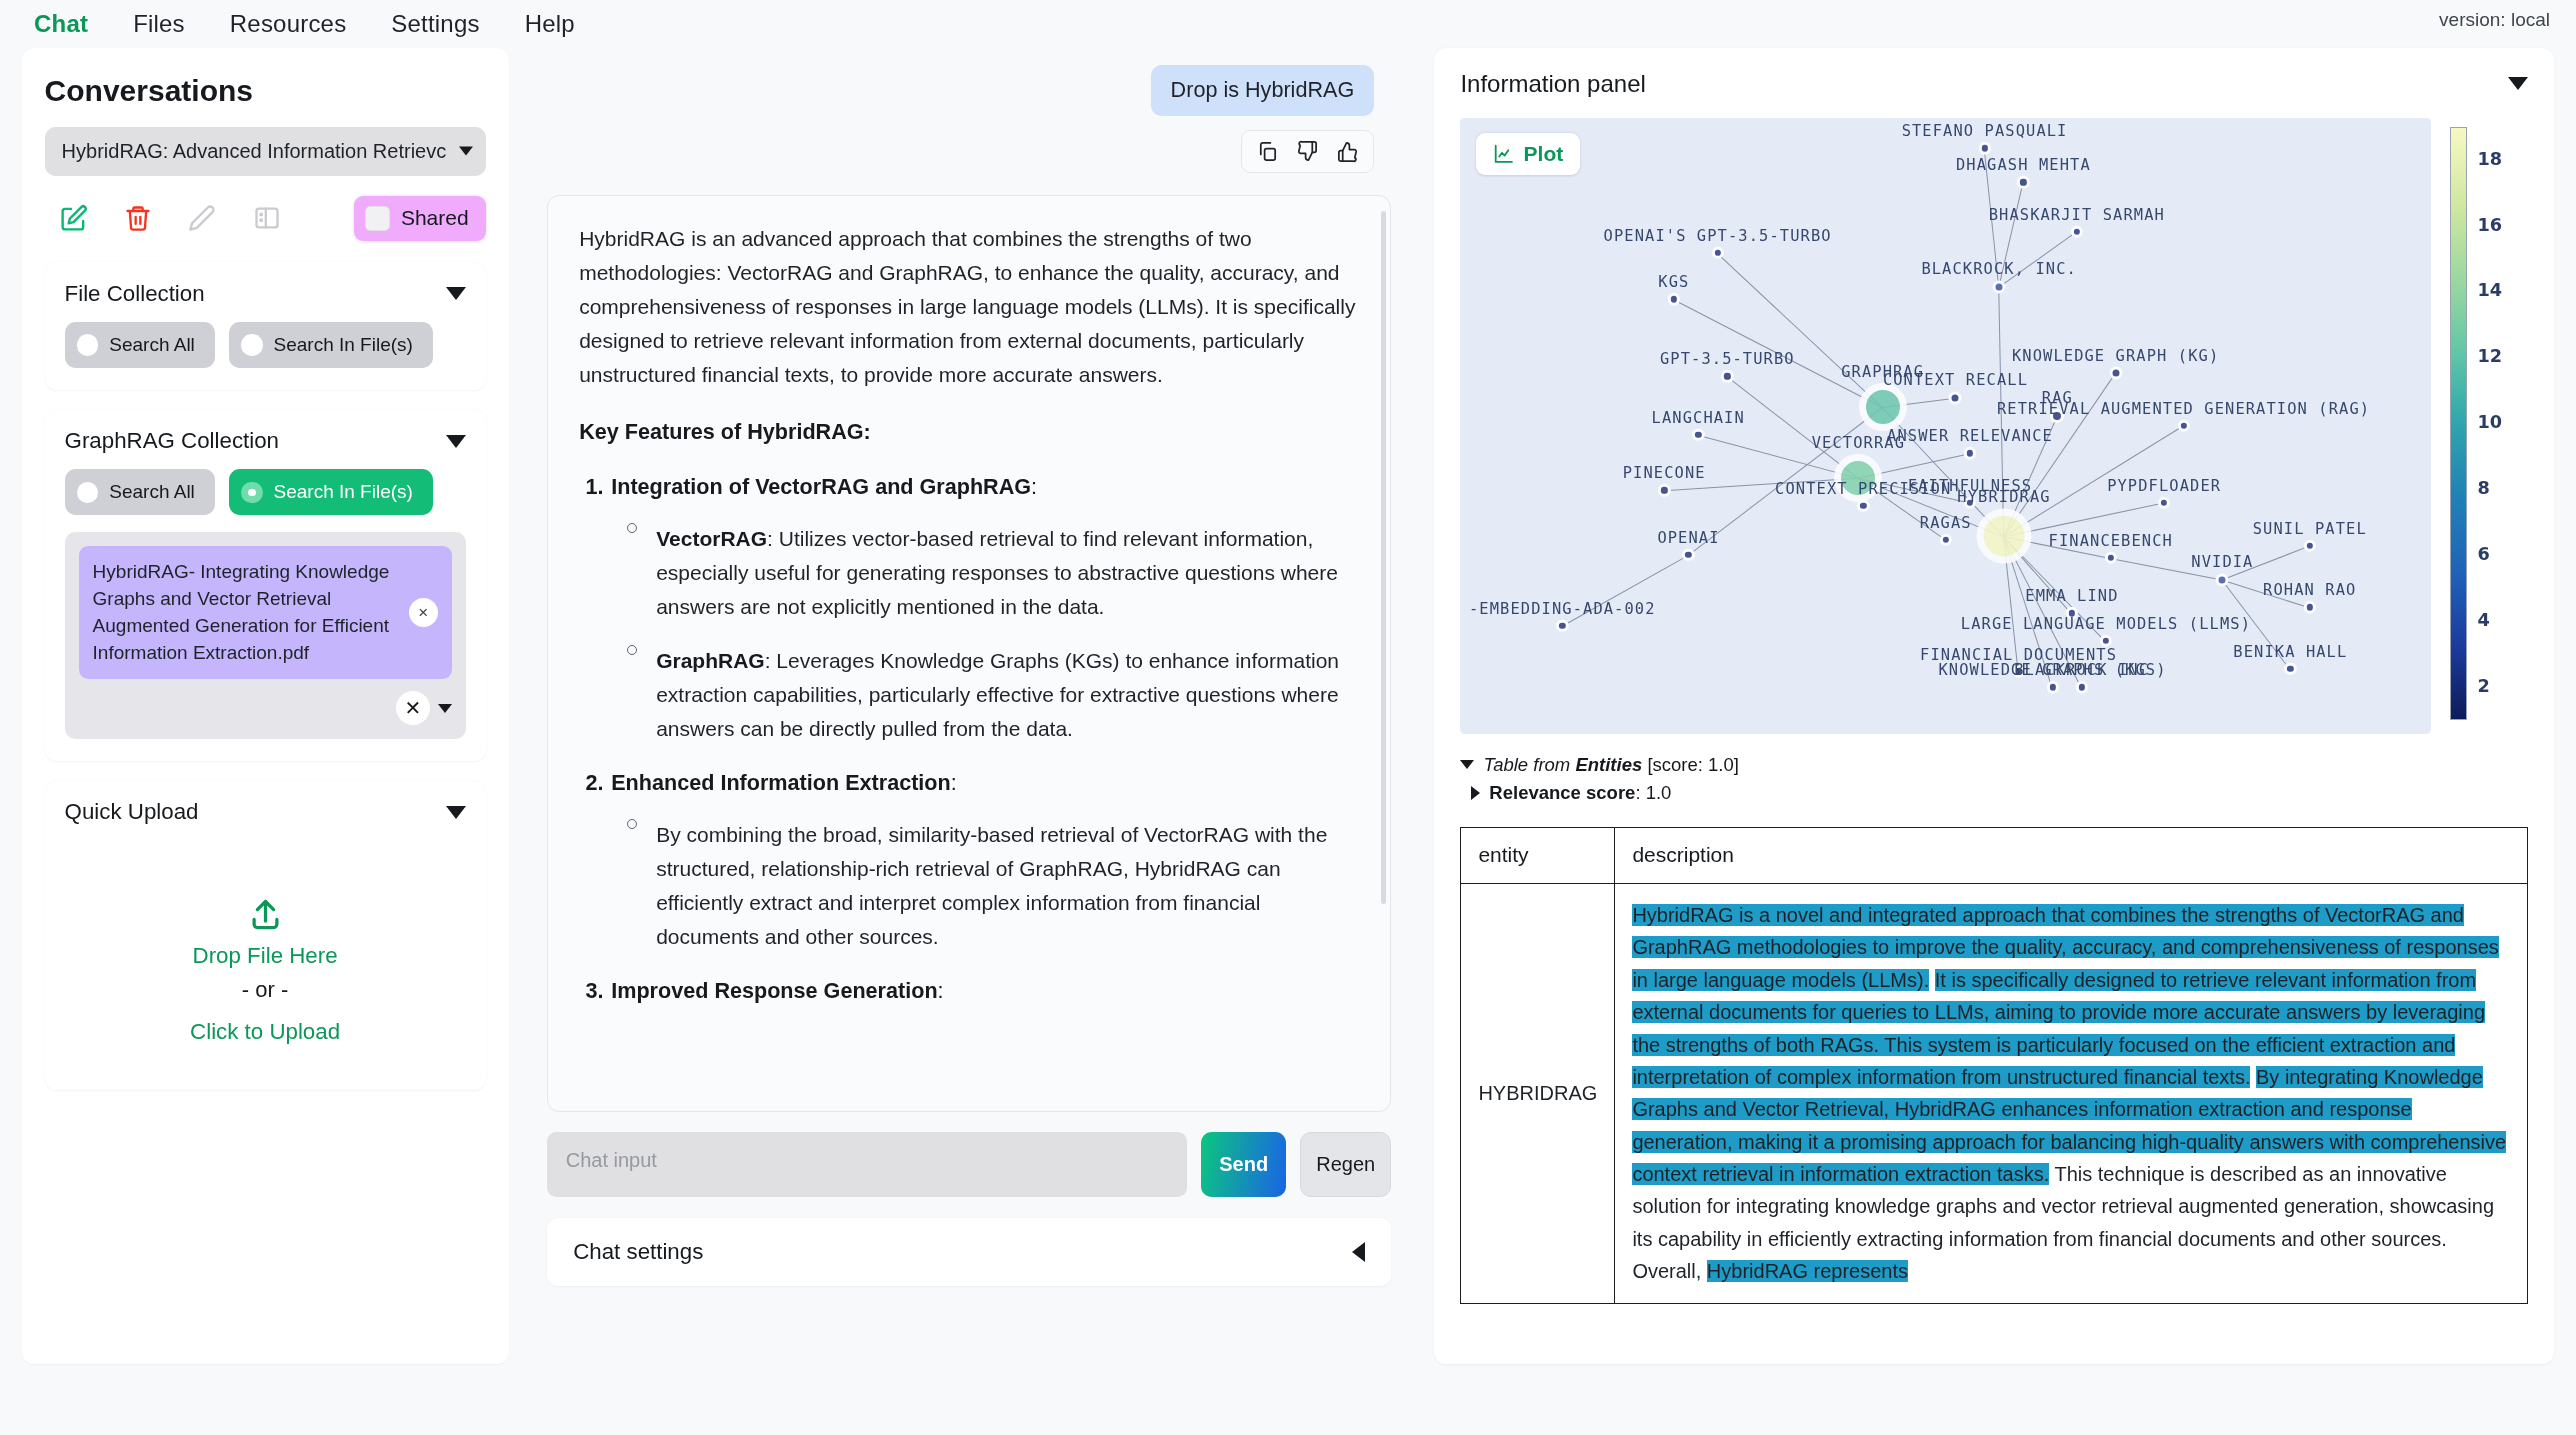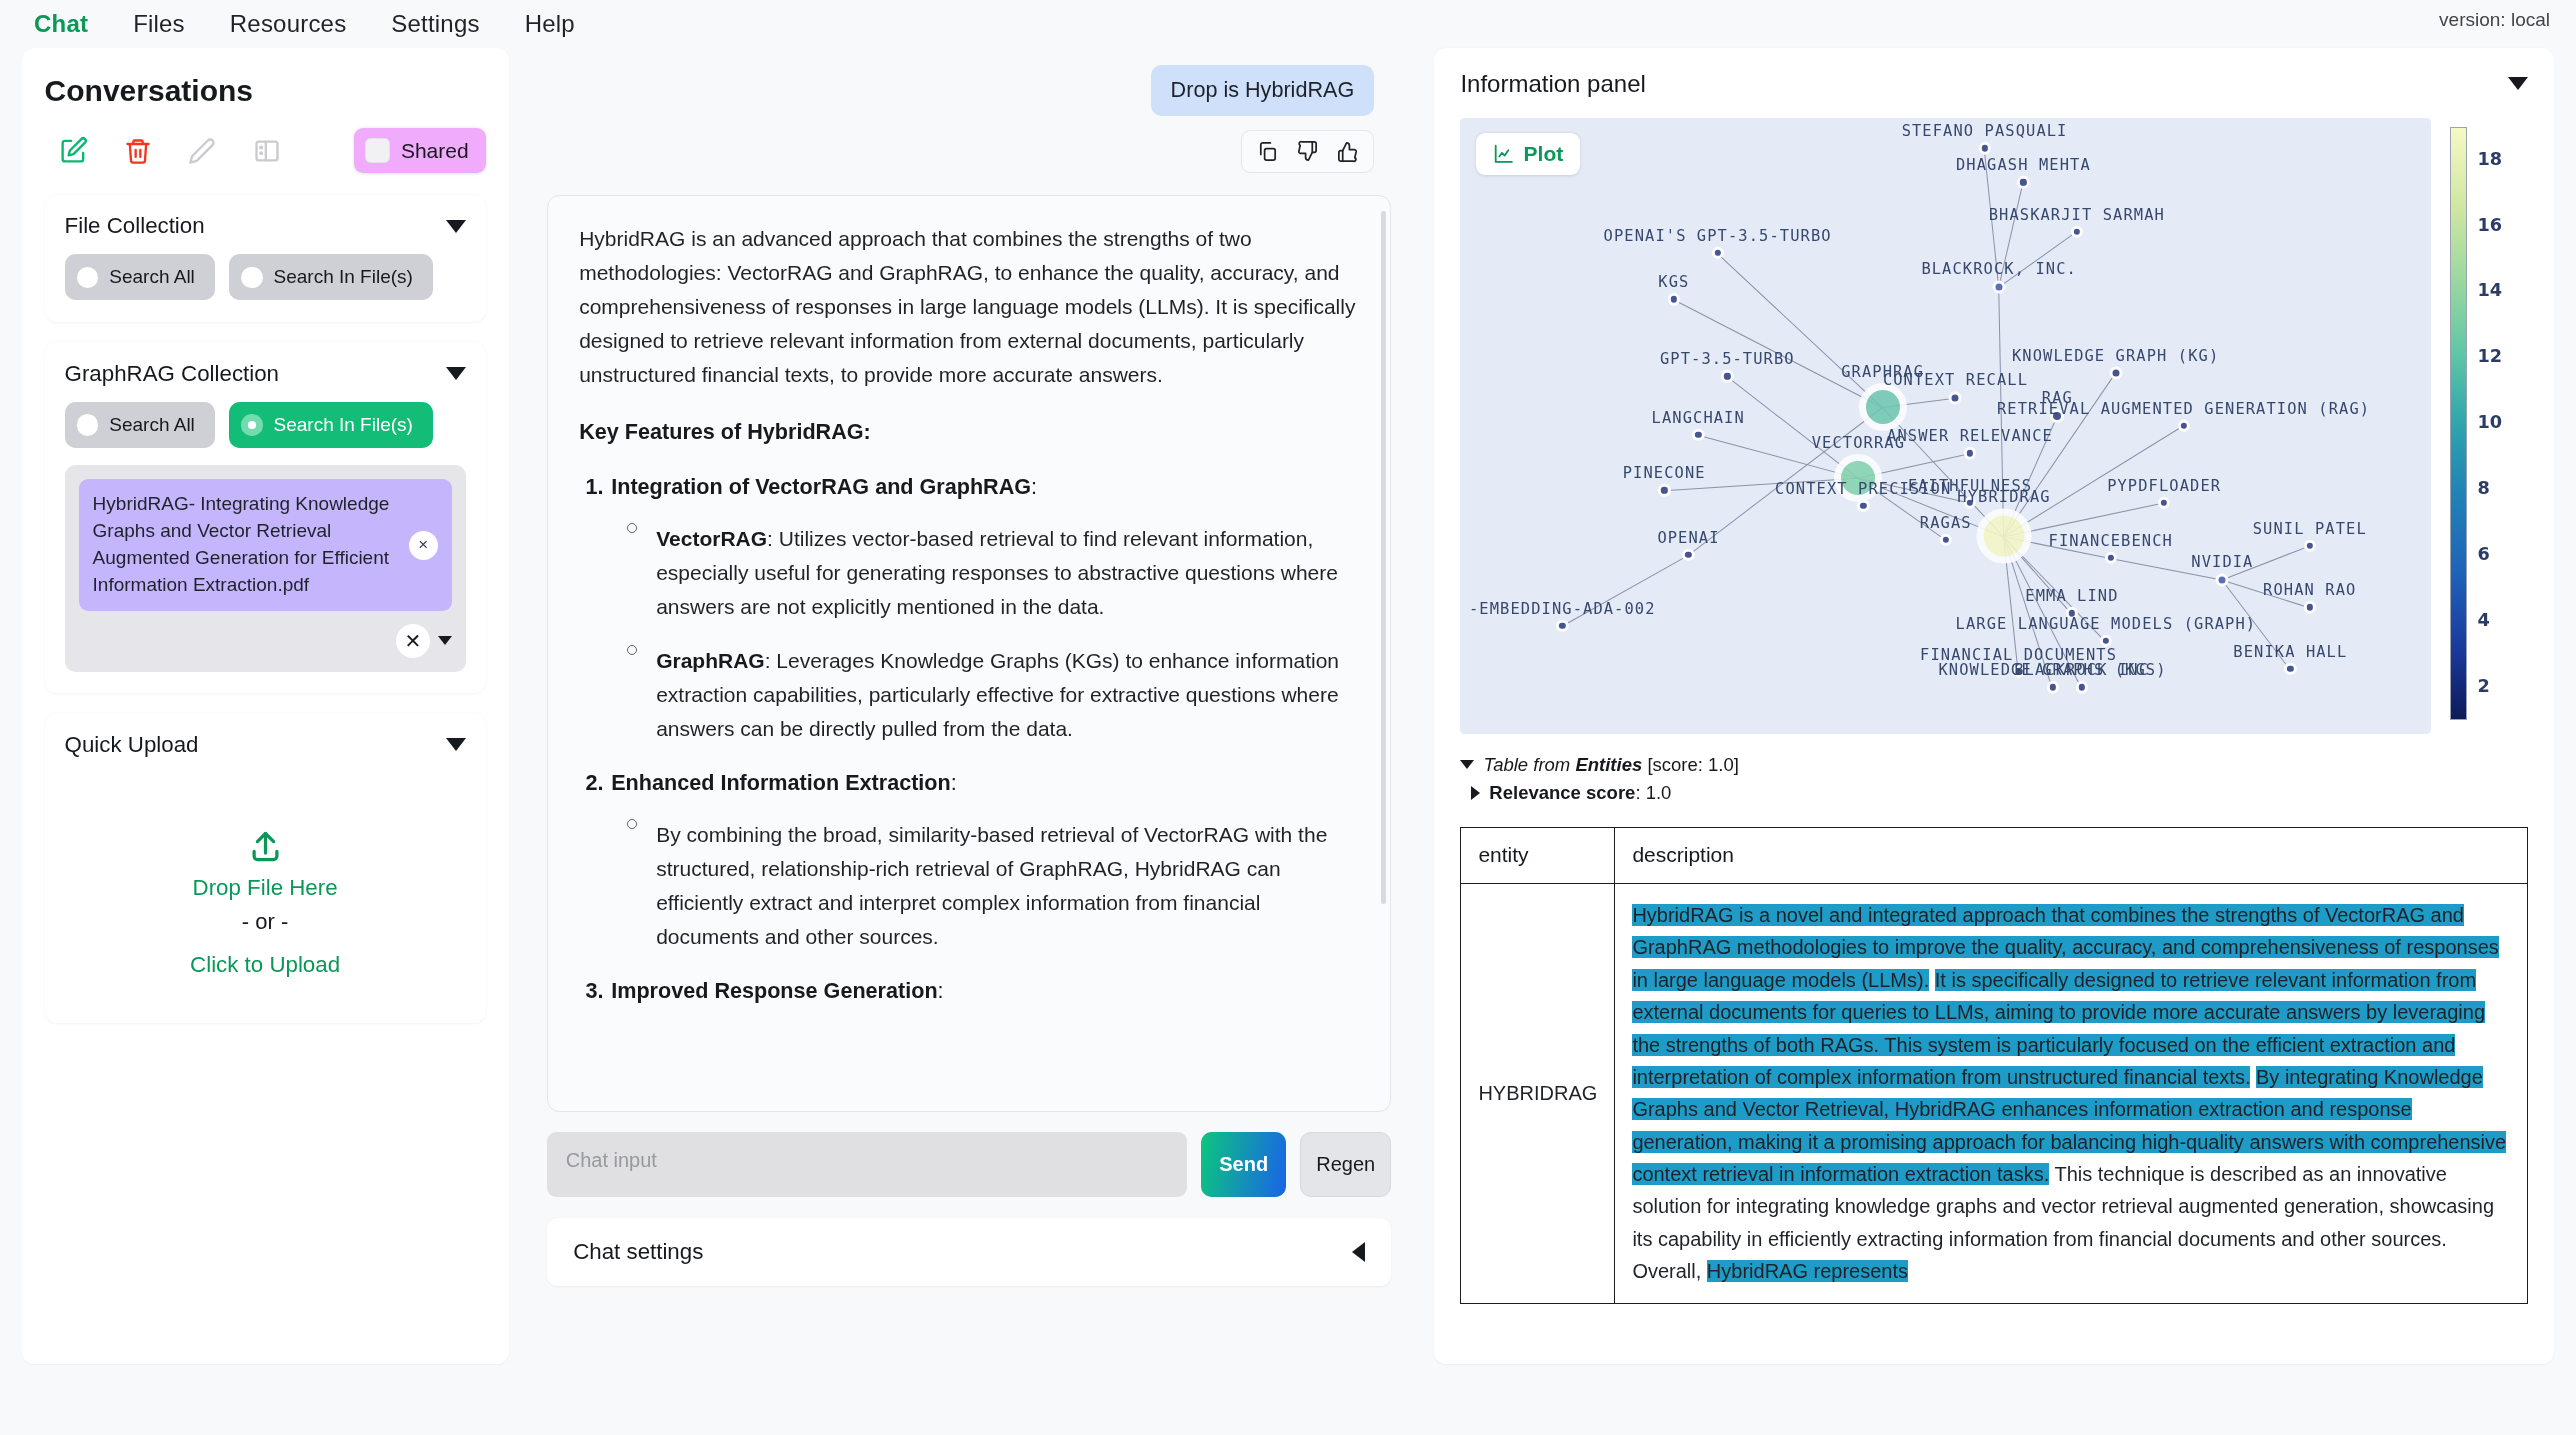--- a/index.html
+++ b/index.html
@@ -220,20 +220,24 @@
   <div class="topnav-item">Settings</div>
   <div class="topnav-item">Help</div>
   <div class="version-label">version: local</div>
 </div>
 
 <div class="page">
 
   <div class="sidebar">
     <h1>Conversations</h1>
 
+    <div class="conv-pill">
+      <span>HybridRAG: Advanced Information Retrievc</span>
+      <span class="conv-caret"></span>
+    </div>
 
     <div class="conv-actions">
       <div class="icon-btn">
         <svg width="29" height="29" viewBox="0 0 24 24" fill="none" stroke="#0ab971" stroke-width="2" stroke-linecap="round" stroke-linejoin="round">
           <path d="M20 14v5a2 2 0 0 1-2 2H5a2 2 0 0 1-2-2V6a2 2 0 0 1 2-2h5"></path>
           <path d="M18.5 2.5a2.12 2.12 0 0 1 3 3L12 15l-4 1 1-4 9.5-9.5z"></path>
         </svg>
       </div>
       <div class="icon-btn">
         <svg width="28" height="28" viewBox="0 0 24 24" fill="none" stroke="#f5331f" stroke-width="2" stroke-linecap="round" stroke-linejoin="round">
@@ -489,21 +493,21 @@
             <div class="node-label" style="left: 78.5%; top: calc(75% - 26.6px); transform: translateX(-50%);">NVIDIA</div>
             <div class="node" style="left: 87.5%; top: 69.5%; width: 12.3px; height: 12.3px; background: rgb(70, 85, 143);"></div>
             <div class="node-label" style="left: 87.5%; top: calc(69.5% - 26px); transform: translateX(-50%);">SUNIL PATEL</div>
             <div class="node" style="left: 87.5%; top: 79.5%; width: 12.3px; height: 12.3px; background: rgb(70, 85, 143);"></div>
             <div class="node-label" style="left: 87.5%; top: calc(79.5% - 26px); transform: translateX(-50%);">ROHAN RAO</div>
             <div class="node" style="left: 85.5%; top: 89.5%; width: 12.3px; height: 12.3px; background: rgb(70, 85, 143);"></div>
             <div class="node-label" style="left: 85.5%; top: calc(89.5% - 26px); transform: translateX(-50%);">BENIKA HALL</div>
             <div class="node" style="left: 63%; top: 80.5%; width: 12.3px; height: 12.3px; background: rgb(70, 85, 143);"></div>
             <div class="node-label" style="left: 63%; top: calc(80.5% - 26px); transform: translateX(-50%);">EMMA LIND</div>
             <div class="node" style="left: 66.5%; top: 85%; width: 12.3px; height: 12.3px; background: rgb(70, 85, 143);"></div>
-            <div class="node-label" style="left: 66.5%; top: calc(85% - 26px); transform: translateX(-50%);">LARGE LANGUAGE MODELS (GRAPH)</div>
+            <div class="node-label" style="left: 66.5%; top: calc(85% - 26px); transform: translateX(-50%);">LARGE LANGUAGE MODELS (LLMS)</div>
             <div class="node" style="left: 57.5%; top: 90%; width: 12.3px; height: 12.3px; background: rgb(70, 85, 143);"></div>
             <div class="node-label" style="left: 57.5%; top: calc(90% - 26px); transform: translateX(-50%);">FINANCIAL DOCUMENTS</div>
             <div class="node" style="left: 61%; top: 92.5%; width: 12.3px; height: 12.3px; background: rgb(70, 85, 143);"></div>
             <div class="node-label" style="left: 61%; top: calc(92.5% - 26px); transform: translateX(-50%);">KNOWLEDGE GRAPHS (KGS)</div>
             <div class="node" style="left: 64%; top: 92.5%; width: 12.3px; height: 12.3px; background: rgb(70, 85, 143);"></div>
             <div class="node-label" style="left: 64%; top: calc(92.5% - 26px); transform: translateX(-50%);">BLACKROCK INC</div>
           </div>
       </div>
       <div class="cbar-wrap">
         <div class="cbar"></div>

